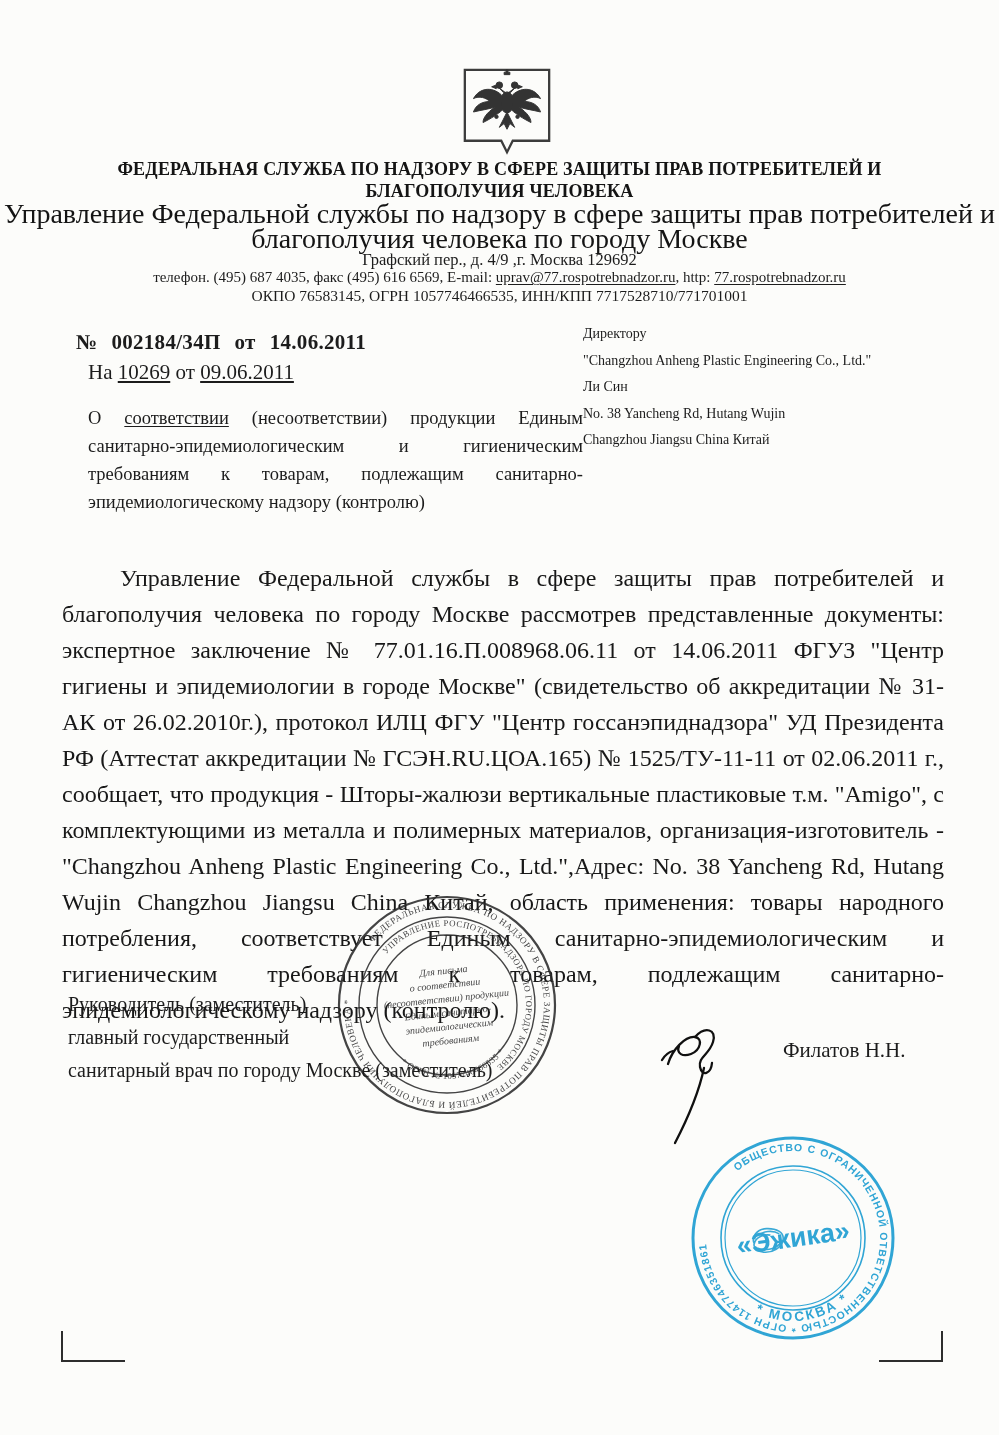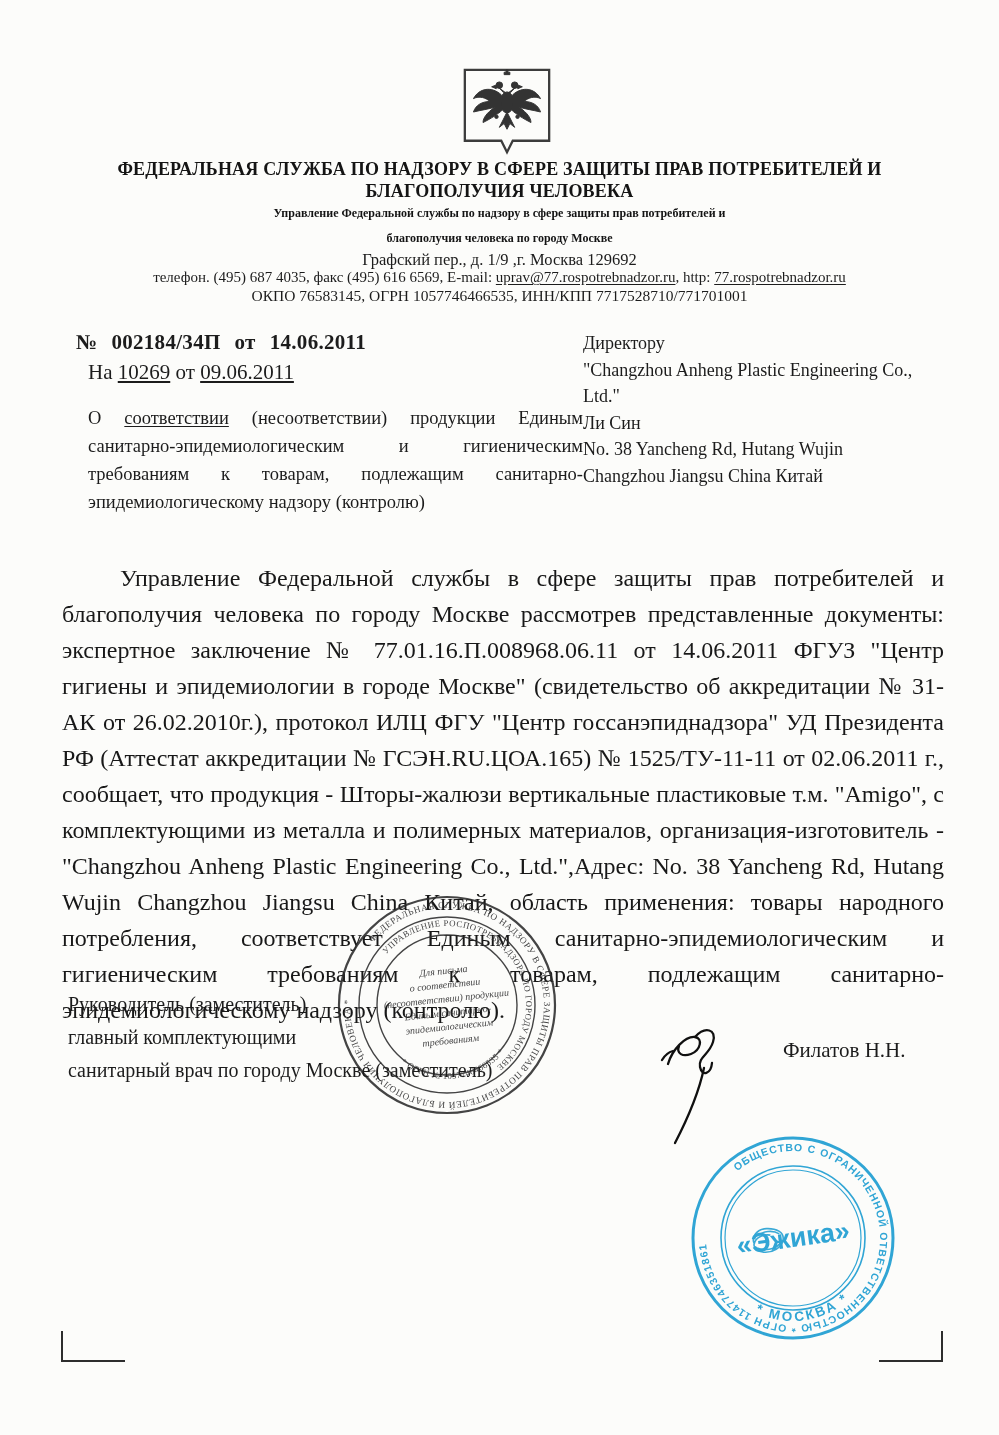--- a/index.html
+++ b/index.html
@@ -6,31 +6,31 @@
   html,body { background:#e8e8e6; }
   .page {
     position:relative; width:999px; height:1435px; margin:0 auto;
     background:#fcfcfa; overflow:hidden;
     font-family:"Liberation Serif", serif; color:#1c1c1c;padding-left:18px;
   }
   
   .emblem { position:absolute; left:459px; top:66px; width:96px; height:92px; }
   .hdr { position:absolute; left:0; width:999px; text-align:center; }
   .hdr-agency  { top:158px; font-size:18px; font-weight:bold; line-height:22px; letter-spacing:.2px; color:#141414;}
-  .hdr-dept    { top:201px; font-size:12px; font-weight:bold; line-height:25px; color:#141414;}
+  .hdr-dept    { top:201px; font-size:28px; font-weight:normal; line-height:25px; color:#141414;}
   .hdr-addr    { top:250px; font-size:16.5px; }
   .hdr-contact { top:269px; font-size:15px; }
   .hdr-reg     { top:287px; font-size:15.5px; }
   .u { text-decoration:underline; text-underline-offset:2px; }
   
   .docnum  { position:absolute; left:76px; top:330px; font-size:21px; font-weight:bold; letter-spacing:.3px; }
   .docnum .gap { display:inline-block; width:14px; }
   .docref  { position:absolute; left:88px; top:360px; font-size:21px; }
   
-  .recipient { position:absolute; left:583px; top:330px; width:360px; font-size:18px; line-height:26.5px; }
+  .recipient { position:absolute; left:583px; top:321px; width:360px; font-size:14px; line-height:26.5px; }
   
   .subject { position:absolute; left:80px; top:404px; width:503px; font-size:18.5px; line-height:28px; text-align:justify; padding-left:8px; }
   
   .bodytext { position:absolute; left:62px; top:560px; width:882px; font-size:24px; line-height:36px; text-align:justify; text-indent:58px; color:#181818; }
   
   .stamp-official { position:absolute; left:332px; top:890px; width:230px; height:230px; opacity:.88; }
   
   .sig-block { position:absolute; left:68px; top:988px; font-size:20px; line-height:33px; }
   .sig-script { position:absolute; left:648px; top:1008px; width:130px; height:150px; }
   .sig-name { position:absolute; left:783px; top:1038px; font-size:21px; }
@@ -67,21 +67,21 @@
   </svg>
 
   <div class="hdr hdr-agency">
     <div>ФЕДЕРАЛЬНАЯ СЛУЖБА ПО НАДЗОРУ В СФЕРЕ  ЗАЩИТЫ ПРАВ ПОТРЕБИТЕЛЕЙ И</div>
     <div>БЛАГОПОЛУЧИЯ ЧЕЛОВЕКА</div>
   </div>
   <div class="hdr hdr-dept">
     <div>Управление Федеральной службы по надзору  в сфере защиты прав потребителей и</div>
     <div>благополучия человека по городу Москве</div>
   </div>
-  <div class="hdr hdr-addr">Графский пер., д. 1/9  ,г. Москва  129692</div>
+  <div class="hdr hdr-addr">Графский пер., д. 4/9  ,г. Москва  129692</div>
   <div class="hdr hdr-contact"><span>телефон. (495) 687 4035, факс (495) 616 6569, E-mail: </span><span class="u">uprav@77.rospotrebnadzor.ru</span><span>, http: </span><span class="u">77.rospotrebnadzor.ru</span></div>
   <div class="hdr hdr-reg">ОКПО 76583145, ОГРН 1057746466535, ИНН/КПП 7717528710/771701001</div>
 
   <div class="docnum"><span>№</span><span class="gap"></span><span>002184/34П</span><span class="gap"></span><span>от</span><span class="gap"></span><span>14.06.2011</span></div>
   <div class="docref"><span>На</span>&nbsp;<span class="u">10269</span>&nbsp;<span>от</span>&nbsp;<span class="u">09.06.2011</span></div>
 
   <div class="recipient">
     <div>Директору</div>
     <div>"Changzhou Anheng Plastic Engineering Co., Ltd."</div>
     <div>Ли Син</div>
@@ -116,21 +116,21 @@
         <text x="115" y="112">(несоответствии) продукции</text>
         <text x="115" y="126">Единым санитарно-</text>
         <text x="115" y="140">эпидемиологическим</text>
         <text x="115" y="154">требованиям</text>
       </g>
     </g>
   </svg>
 
   <div class="sig-block">
     <div>Руководитель (заместитель)</div>
-    <div>главный комплектующими</div>
+    <div>главный государственный</div>
     <div>санитарный врач по городу Москве  (заместитель)</div>
   </div>
 
   <svg class="sig-script" viewBox="0 0 130 150" xmlns="http://www.w3.org/2000/svg">
     <g stroke="#101010" stroke-width="2.3" fill="none" stroke-linecap="round">
       <path d="M20,56 C24,42 37,28 47,29 C55,30 53,42 43,46 C35,49 28,46 31,38"></path>
       <path d="M47,29 C57,18 69,21 65,34 C61,47 50,49 52,59 C54,69 63,66 64,55"></path>
       <path d="M56,60 C51,84 41,108 27,135"></path>
       <path d="M14,52 C17,47 21,44 25,43"></path>
     </g>

